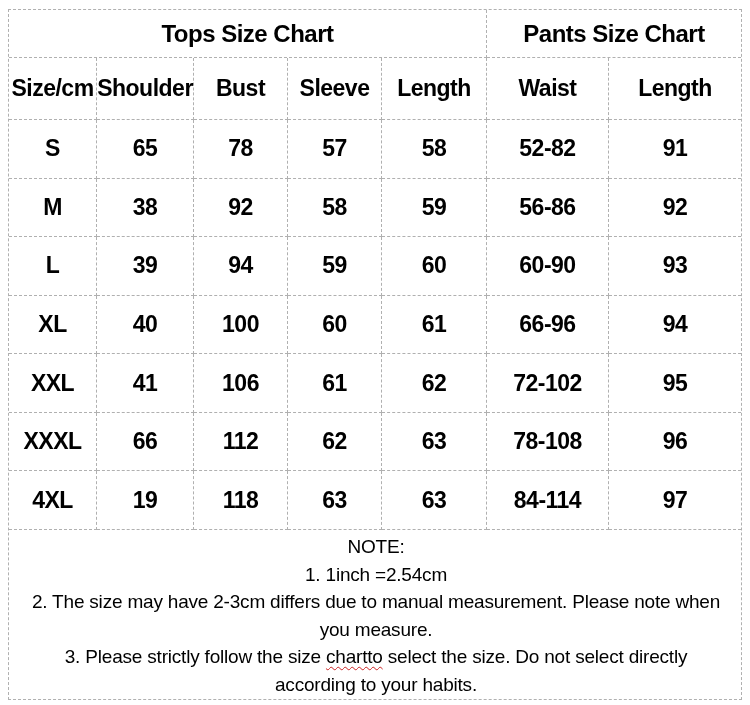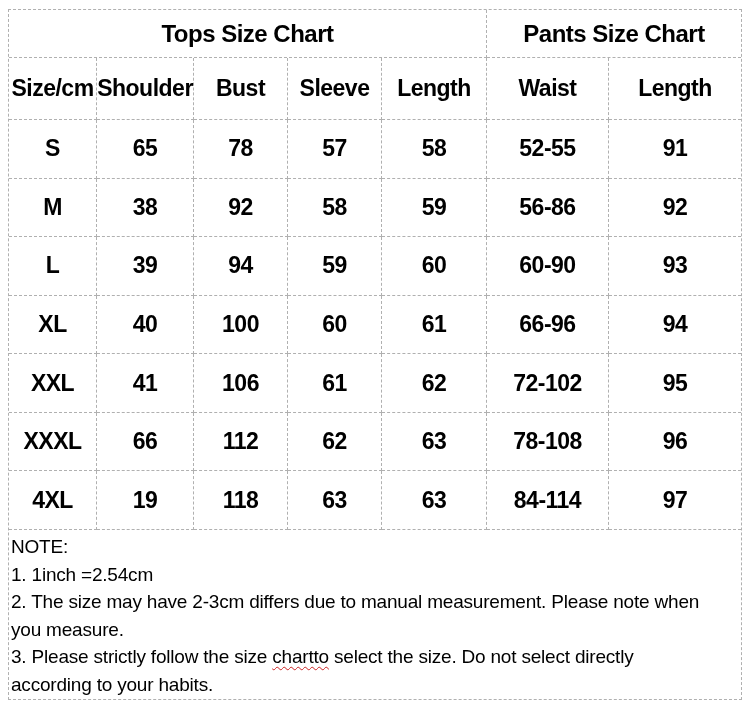--- a/index.html
+++ b/index.html
@@ -47,21 +47,21 @@
   .cell.last-col { border-right: none; }
   .notes {
     height: 169px;
     padding: 3px 0 0 2px;
     font-size: 19px;
     letter-spacing: -0.2px;
     line-height: 27.5px;
     font-weight: 400;
     color: #000000;
   }
-  .note-line { white-space: nowrap; }
+  .note-line { white-space: nowrap; text-align: center; }
   .misspell {
     text-decoration: underline;
     text-decoration-style: wavy;
     text-decoration-color: #cc2222;
     text-decoration-thickness: 1px;
     text-underline-offset: 3px;
     margin-top: 19px;
   }
 </style>
 </head>
@@ -80,21 +80,21 @@
       <div class="cell">Sleeve</div>
       <div class="cell">Length</div>
       <div class="cell">Waist</div>
       <div class="cell last-col">Length</div>
 
     <div class="cell">S</div>
         <div class="cell">65</div>
         <div class="cell">78</div>
         <div class="cell">57</div>
         <div class="cell">58</div>
-        <div class="cell">52-55</div>
+        <div class="cell">52-82</div>
         <div class="cell last-col">91</div>
         <div class="cell">M</div>
         <div class="cell">38</div>
         <div class="cell">92</div>
         <div class="cell">58</div>
         <div class="cell">59</div>
         <div class="cell">56-86</div>
         <div class="cell last-col">92</div>
         <div class="cell">L</div>
         <div class="cell">39</div>

